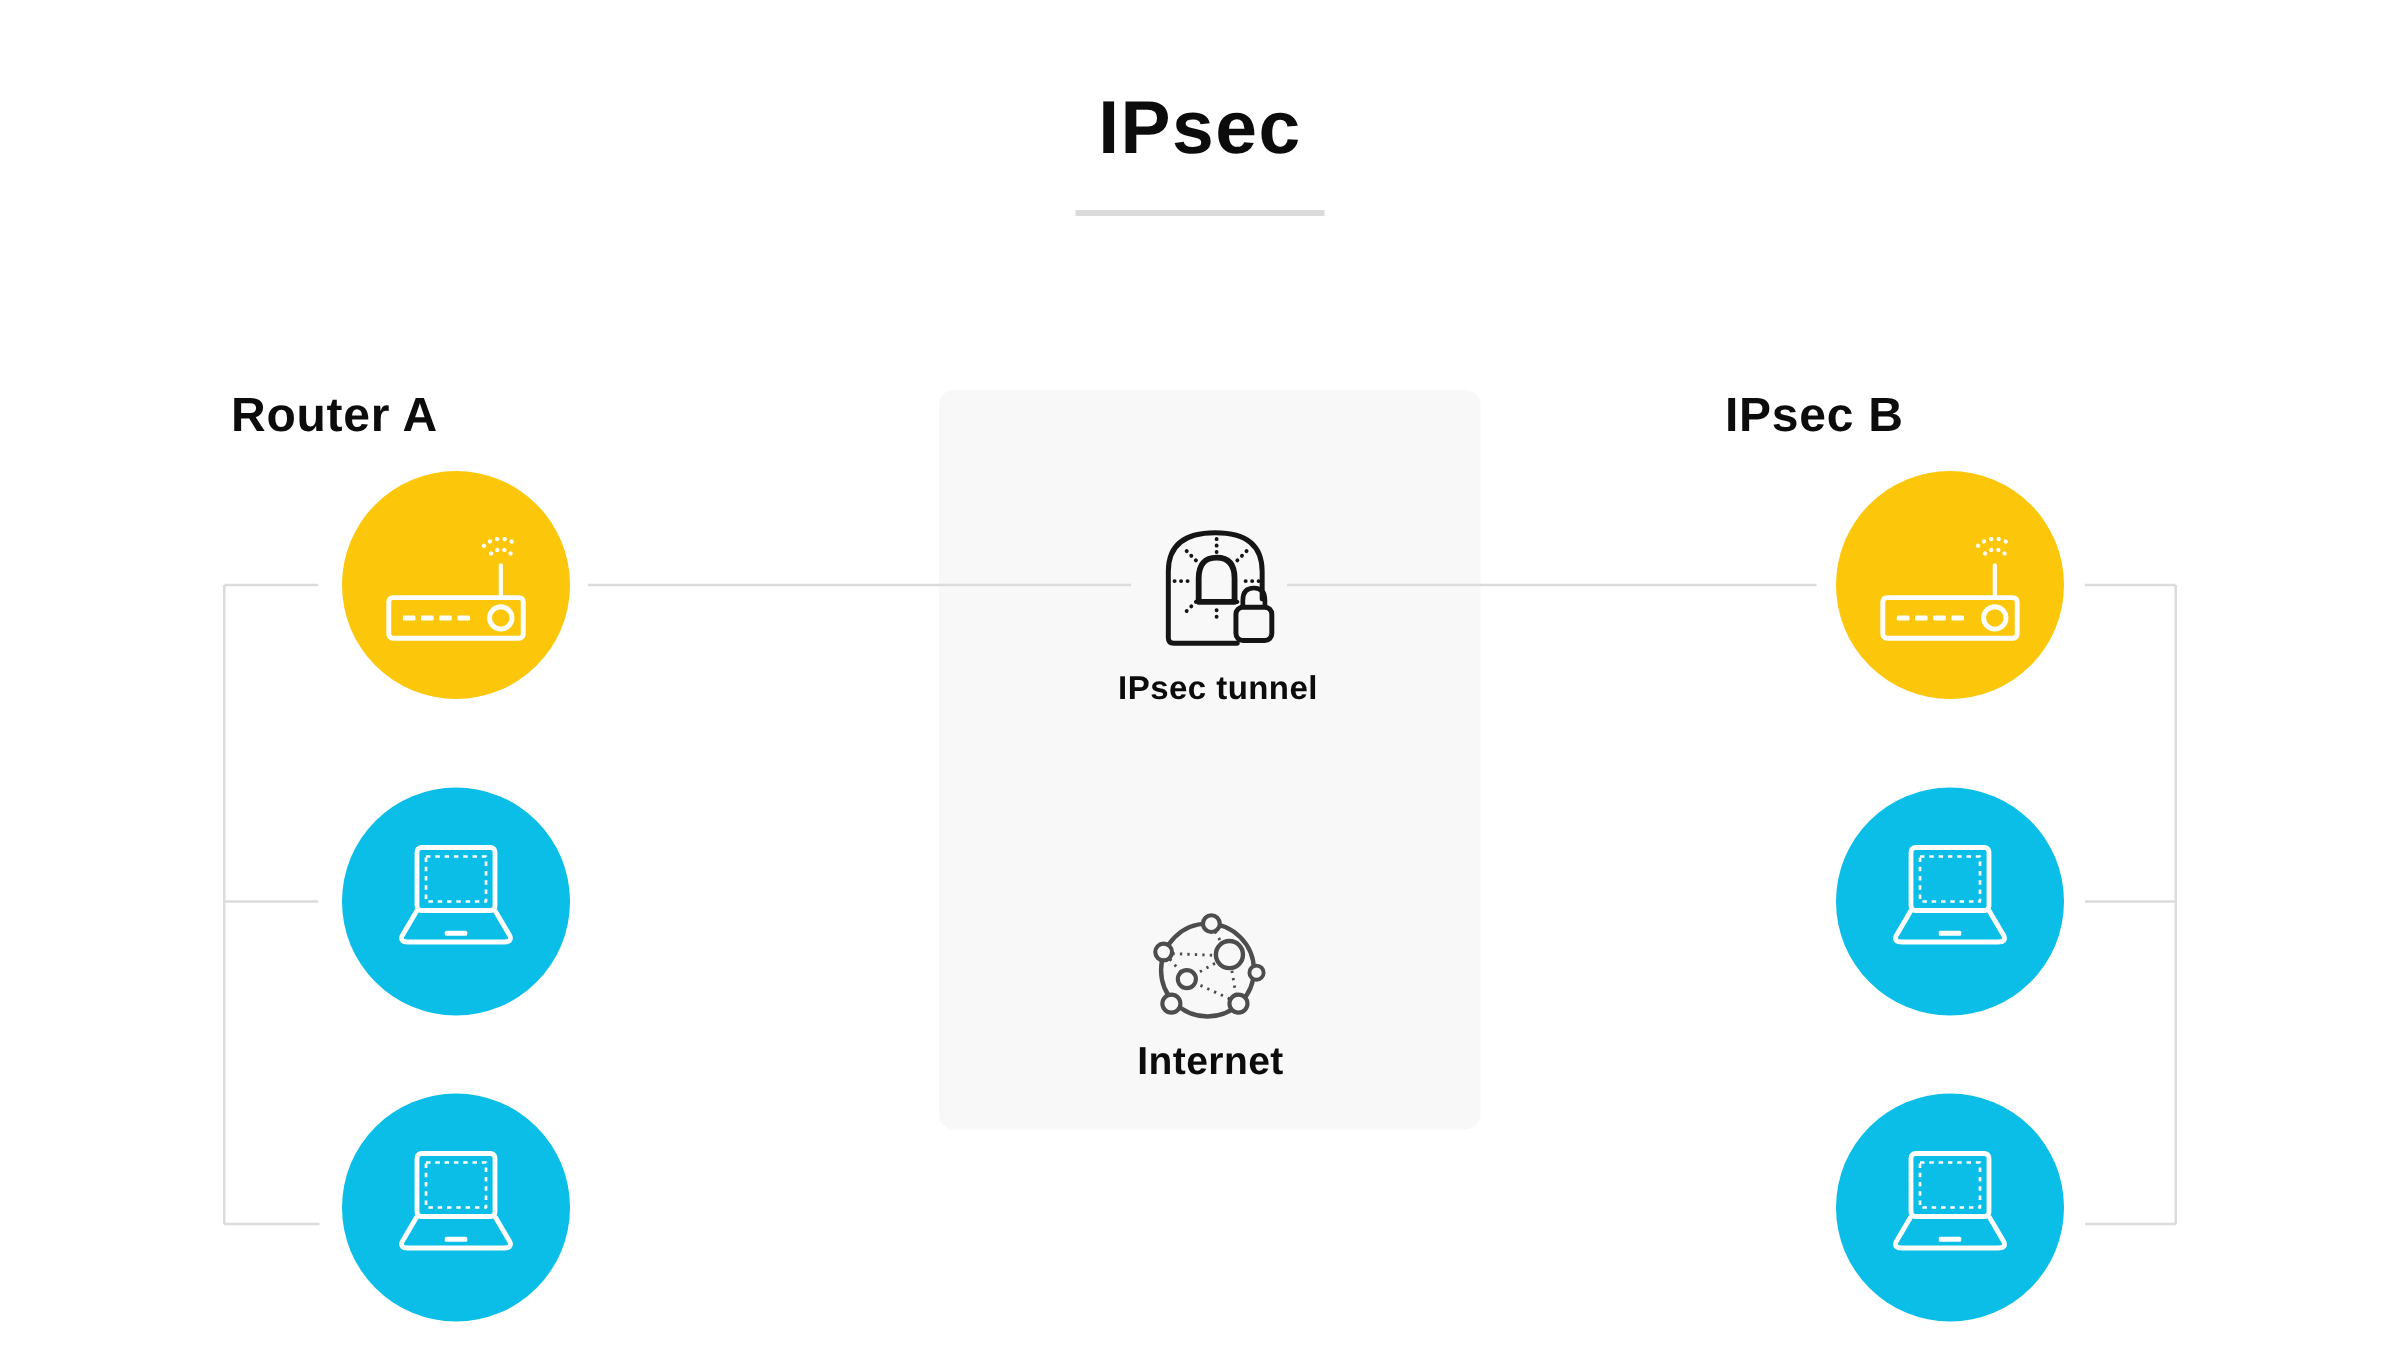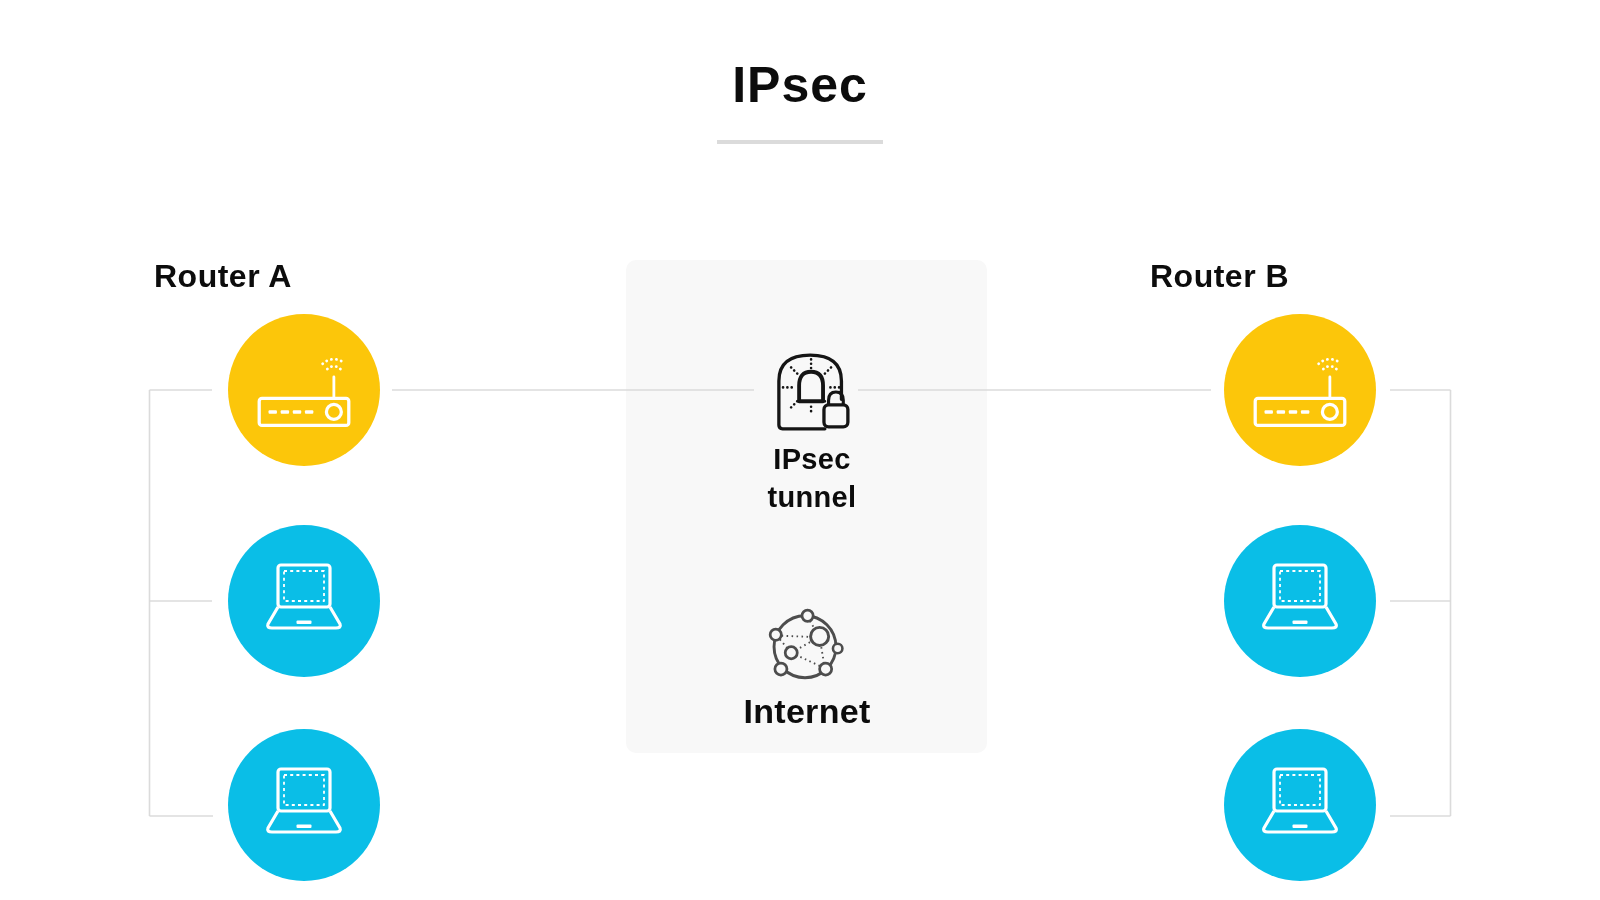--- a/index.html
+++ b/index.html
@@ -59,33 +59,33 @@
     color: var(--text);
   }
   .group-label.left  { left: 154px; }
   .group-label.right { left: 1150px; }
   .tunnel-icon-box   { position: absolute; left: 764px; top: 312px; }
   .tunnel-label {
     position: absolute;
     left: 742px; top: 406px;
     width: 140px;
     text-align: center;
-    font-size: 29px;
+    font-size: 22px;
     font-weight: 700;
     line-height: 38px;
     letter-spacing: 0.3px;
     color: var(--text);
   }
   .internet-icon-box { position: absolute; left: 762px; top: 568px; }
   .internet-label {
     position: absolute;
     left: 707px; top: 658px;
     width: 200px;
     text-align: center;
-    font-size: 34px;
+    font-size: 26px;
     font-weight: 700;
     letter-spacing: 0.3px;
     color: var(--text);
   }
 </style>
 </head>
 <body>
 
 <div class="stage">
 
@@ -106,21 +106,21 @@
       <path d="M858 356 H1211"></path>
 
       <path d="M1450.5 356 V782"></path>
       <path d="M1390 356 H1450.5"></path>
       <path d="M1390 567 H1450.5"></path>
       <path d="M1390 782 H1450.5"></path>
     </g>
   </svg>
 
   <div class="group-label left">Router A</div>
-  <div class="group-label right">Router B</div>
+  <div class="group-label right">IPsec B</div>
 
   <div class="node-circle router" style="left:228px; top:280px;">
     <svg width="112" height="90" viewBox="0 0 120 96">
       <g stroke="#FFFFFF" fill="none" stroke-linecap="round">
         <path d="M80 20 A17 17 0 0 1 104 20" stroke-width="3" stroke-dasharray="0.1 5.2"></path>
         <path d="M85 25.5 A10 10 0 0 1 99 25.5" stroke-width="3" stroke-dasharray="0.1 5"></path>
         <line x1="92" y1="57" x2="92" y2="34" stroke-width="3"></line>
         <rect x="12" y="57" width="96" height="29" rx="3" stroke-width="3.5"></rect>
         <circle cx="92" cy="71.5" r="8" stroke-width="3.5"></circle>
       </g>

